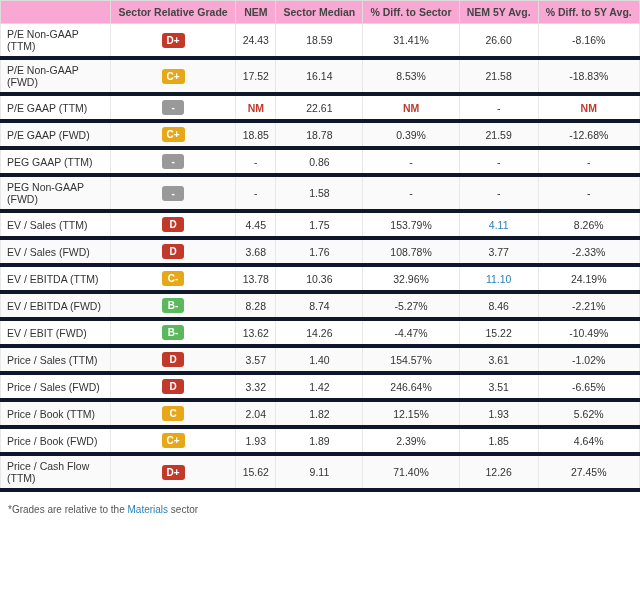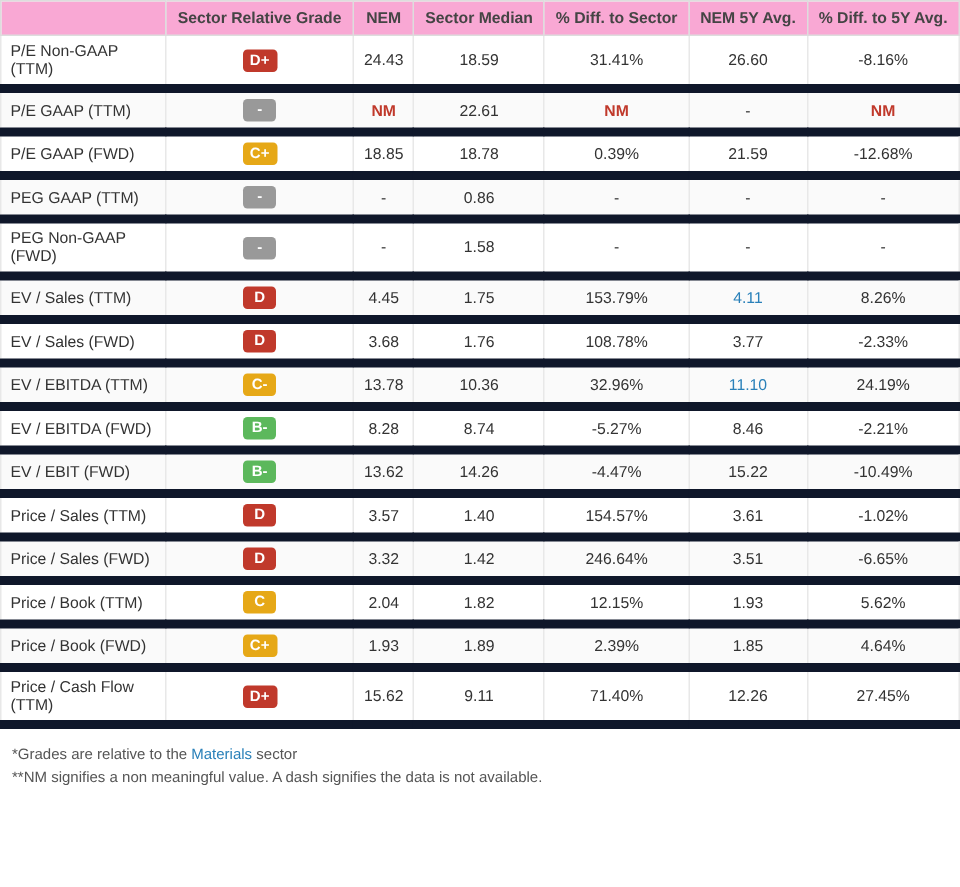--- a/index.html
+++ b/index.html
@@ -25,21 +25,21 @@
       text-align: center;
       font-size: 10.5px;
       font-weight: bold;
       color: #444;
     }
     thead th:first-child {
       text-align: left;
       width: 110px;
     }
     tbody tr {
-      border-bottom: 6px solid #0f172a;
+      border-bottom: 4px solid #0f172a;
     }
     tbody tr:nth-child(even) {
       background: #fafafa;
     }
     tbody td {
       padding: 4px 6px;
       border: 1px solid #e8e8e8;
       text-align: center;
       font-size: 10.5px;
       color: #333;
@@ -98,20 +98,29 @@
     <tr>
           <td>P/E Non-GAAP (TTM)</td>
           <td><span class="grade-badge grade-D-plus">D+</span></td>
           <td>24.43</td>
           <td>18.59</td>
           <td>31.41%</td>
           <td>26.60</td>
           <td>-8.16%</td>
         </tr>
         <tr>
+          <td>P/E Non-GAAP (FWD)</td>
+          <td><span class="grade-badge grade-C-plus">C+</span></td>
+          <td>17.52</td>
+          <td>16.14</td>
+          <td>8.53%</td>
+          <td>21.58</td>
+          <td>-18.83%</td>
+        </tr>
+        <tr>
           <td>P/E GAAP (TTM)</td>
           <td><span class="grade-badge grade-dash">-</span></td>
           <td><span class="nm-text">NM</span></td>
           <td>22.61</td>
           <td><span class="nm-text">NM</span></td>
           <td>-</td>
           <td><span class="nm-text">NM</span></td>
         </tr>
         <tr>
           <td>P/E GAAP (FWD)</td>
@@ -231,14 +240,13 @@
           <td>27.45%</td>
         </tr>
       </tbody>
   </table>
 </div>
 
 <div class="footnotes">
   <div>
     *Grades are relative to the <a href="#">Materials</a> sector
   </div>
-  <div>**NM signifies a non meaningful value. A dash signifies the data is not available.</div>
 </div>
 
 </body></html>

